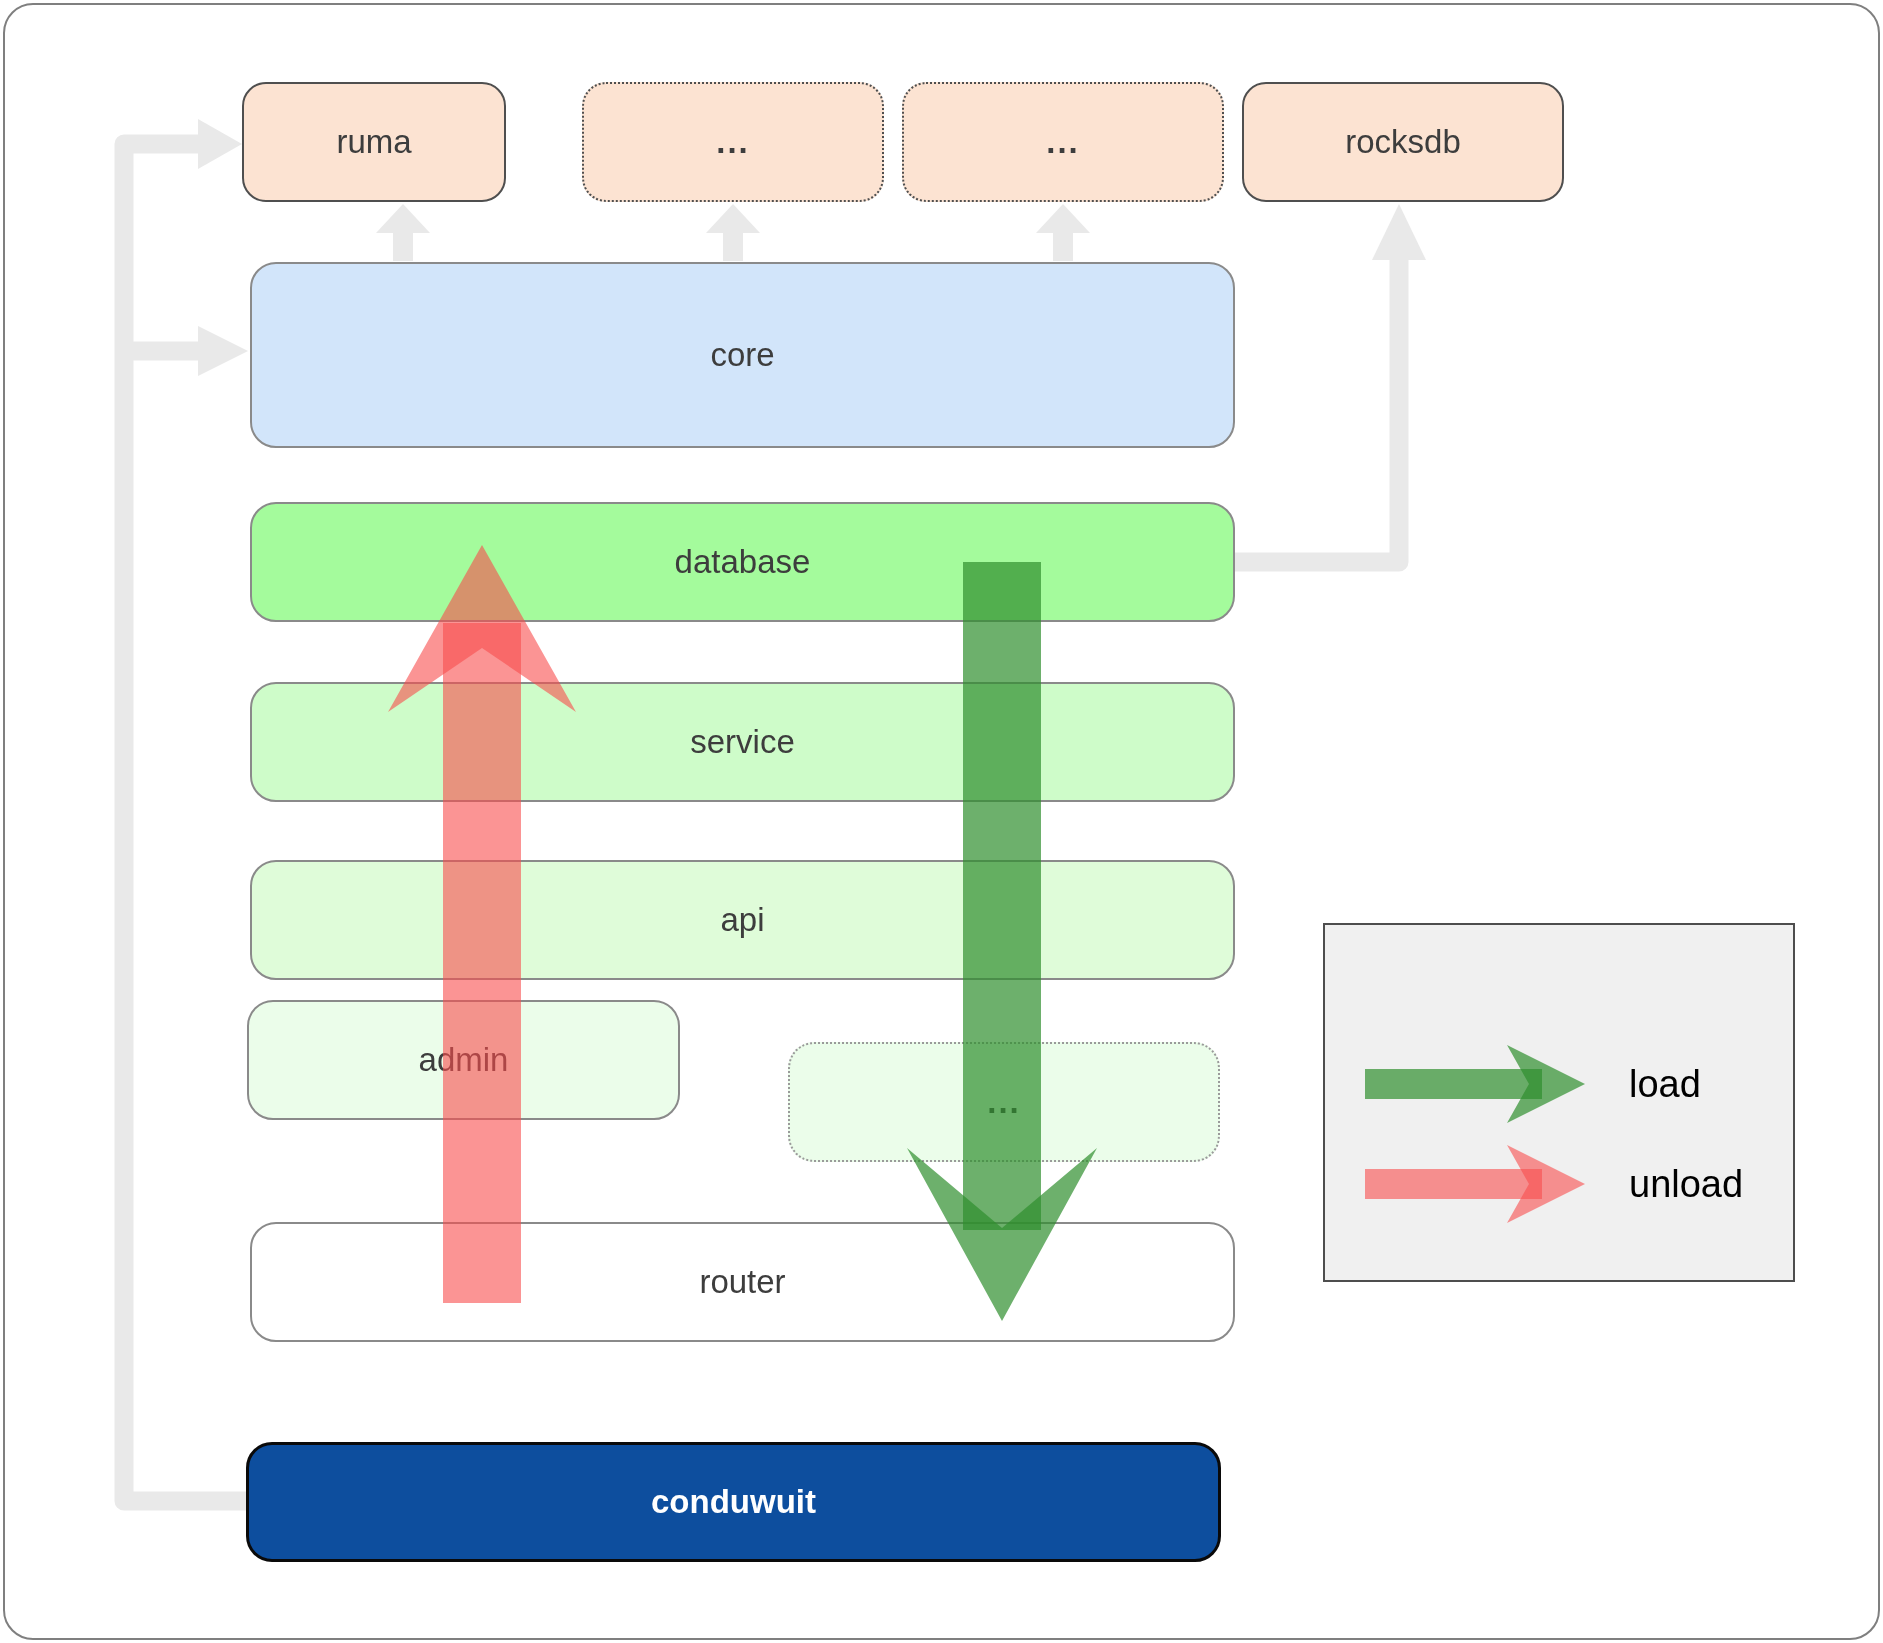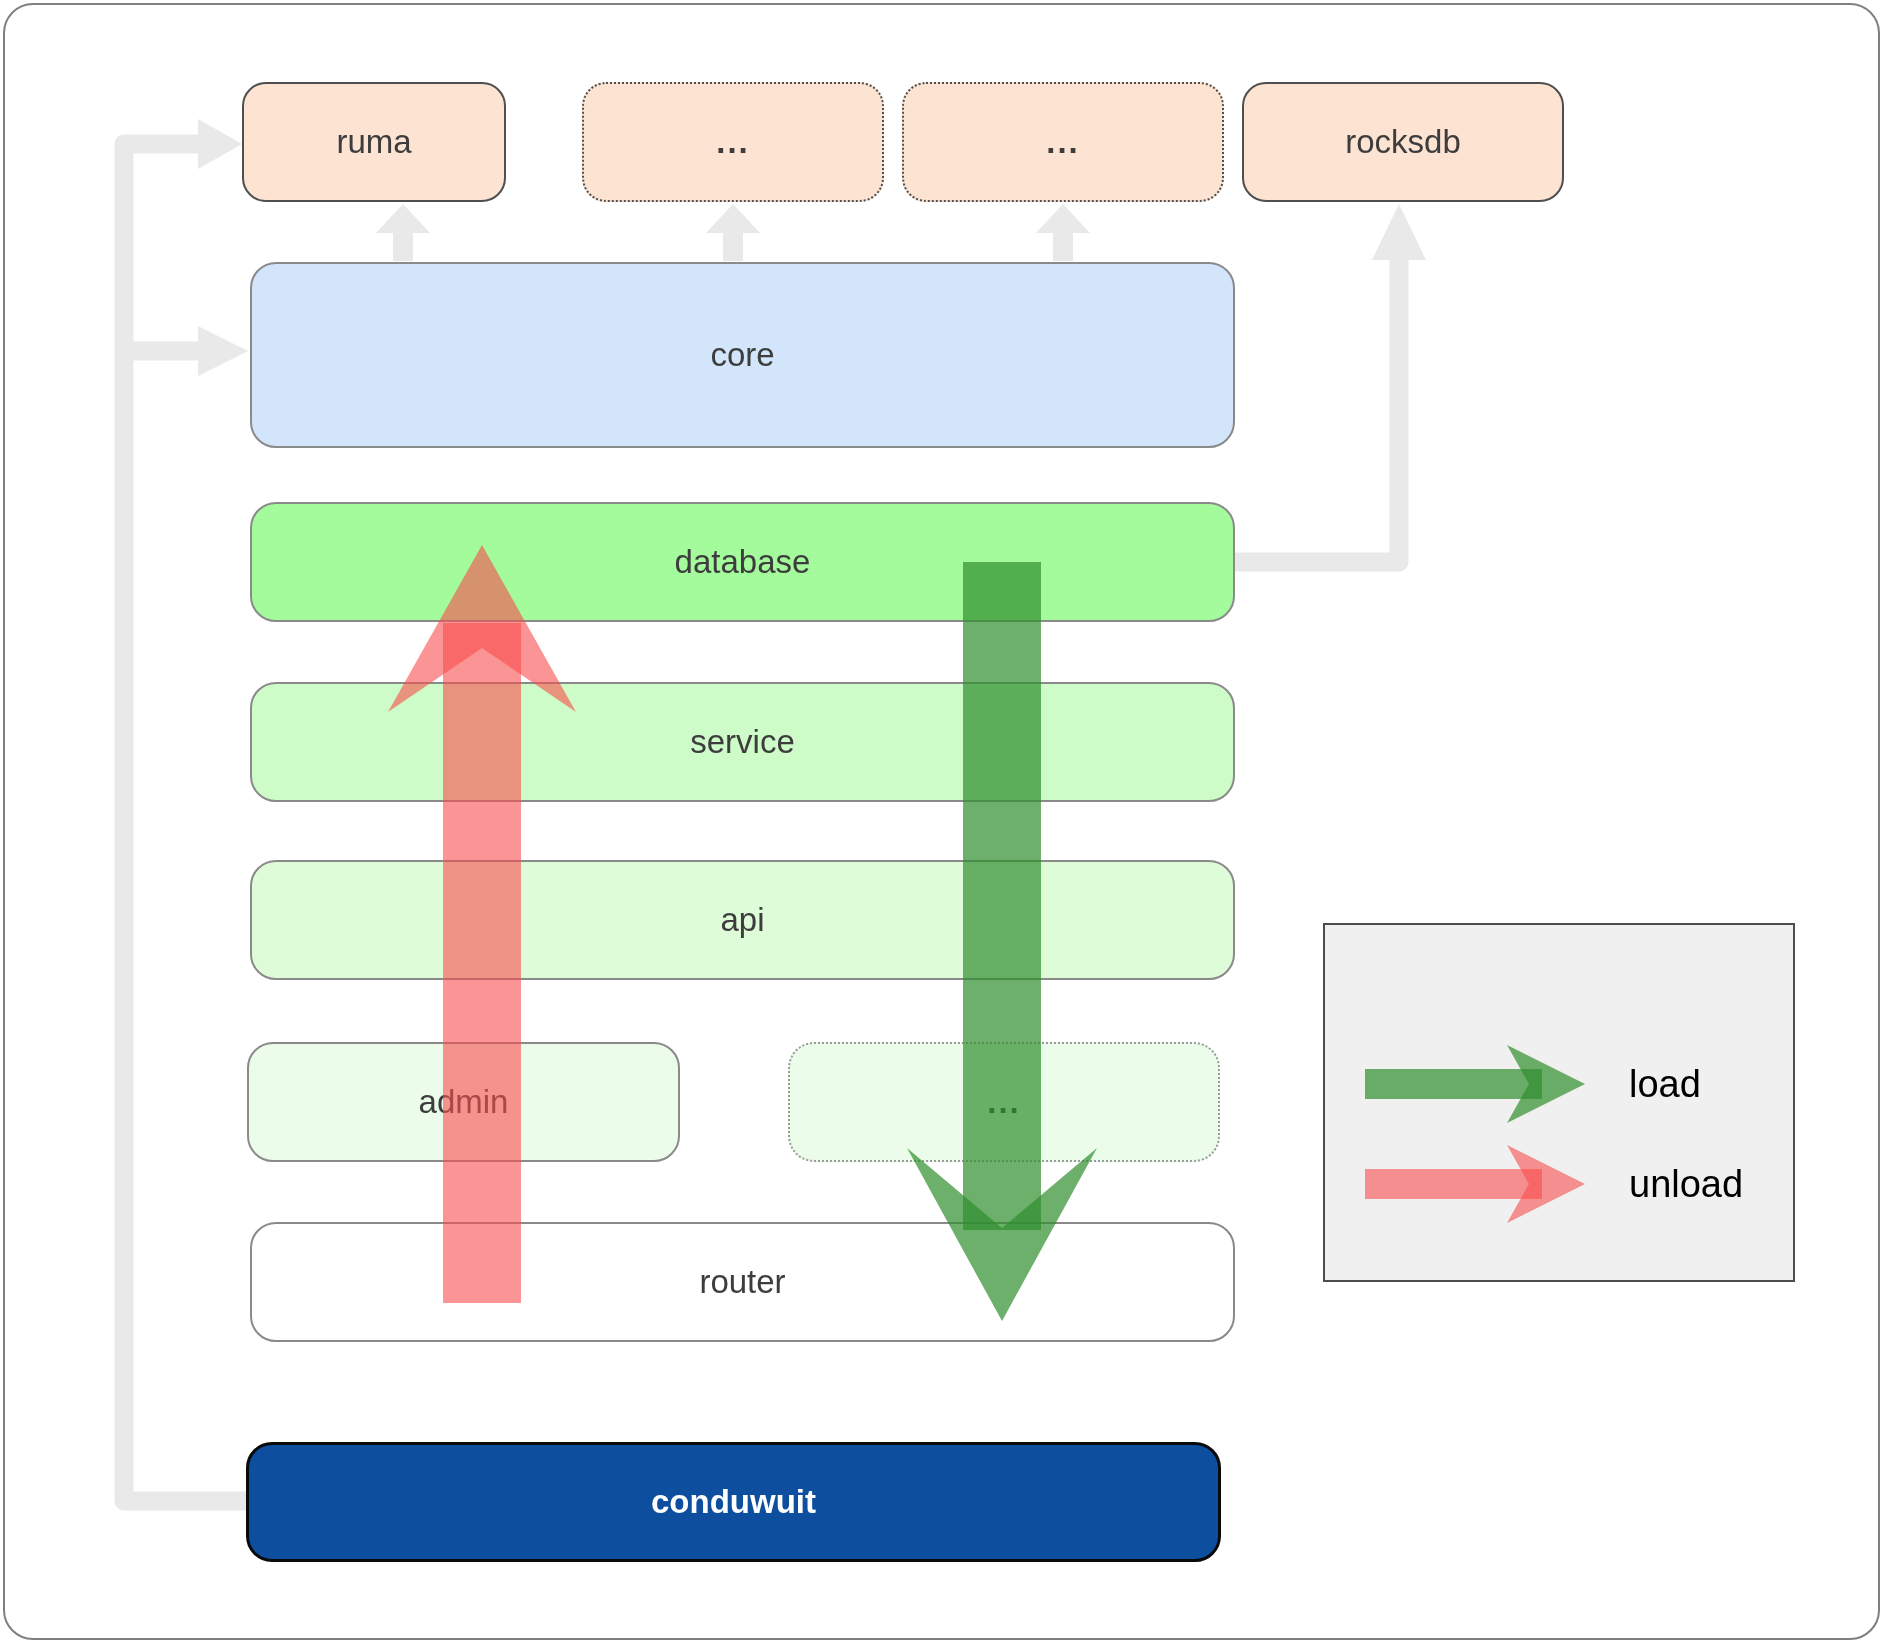--- a/index.html
+++ b/index.html
@@ -17,21 +17,21 @@
   
   .b-ruma   {left:242px; top:82px; width:264px; height:120px;background:var(--dependency-fill);border:2px solid #4f4f4f;border-radius:24px;}
   .b-dep2   {left:582px; top:82px; width:302px; height:120px;background:var(--dependency-fill);border:2px dotted #4f4f4f;border-radius:24px;}
   .b-dep3   {left:902px; top:82px; width:322px; height:120px;background:var(--dependency-fill);border:2px dotted #4f4f4f;border-radius:24px;}
   .b-rocksdb{left:1242px;top:82px; width:322px; height:120px;background:var(--dependency-fill);border:2px solid #4f4f4f;border-radius:24px;}
   
   .b-core    {left:250px;top:262px; width:985px;height:186px;background:var(--core-fill);    border:2px solid #8a8a8a;}
   .b-database{left:250px;top:502px; width:985px;height:120px;background:var(--database-fill);border:2px solid #8a8a8a;}
   .b-service {left:250px;top:682px; width:985px;height:120px;background:var(--service-fill); border:2px solid #8a8a8a;}
   .b-api     {left:250px;top:860px; width:985px;height:120px;background:var(--api-fill);     border:2px solid #8a8a8a;}
-  .b-admin   {left:247px;top:1042px;width:433px;height:120px;background:var(--admin-fill);   border:2px solid #8a8a8a;}
+  .b-admin   {left:247px;top:1000px;width:433px;height:120px;background:var(--admin-fill);   border:2px solid #8a8a8a;}
   .b-adminetc{left:788px;top:1042px;width:432px;height:120px;background:var(--admin-fill);   border:2px dotted #9a9a9a;}
   .b-router  {left:250px;top:1222px;width:985px;height:120px;background:var(--router-fill);  border:2px solid #8a8a8a;text-align:right;}
   .b-conduwuit{left:246px;top:1442px;width:975px;height:120px;background:var(--conduwuit-fill);border:3px solid #0a0a0a;}
   .b-conduwuit .lbl{color:#ffffff;font-weight:700;}
   
   .legend{position:absolute;left:1323px;top:923px;width:472px;height:359px;z-index:4;
           background:var(--legend-bg);border:2px solid #4d4d4d;box-sizing:border-box;}
   .legend-title{position:absolute;left:0;top:36px;width:100%;text-align:center;
                 font-size:44px;color:#000000;}
   .legend-arrow{position:absolute;left:40px;width:230px;height:90px;}

